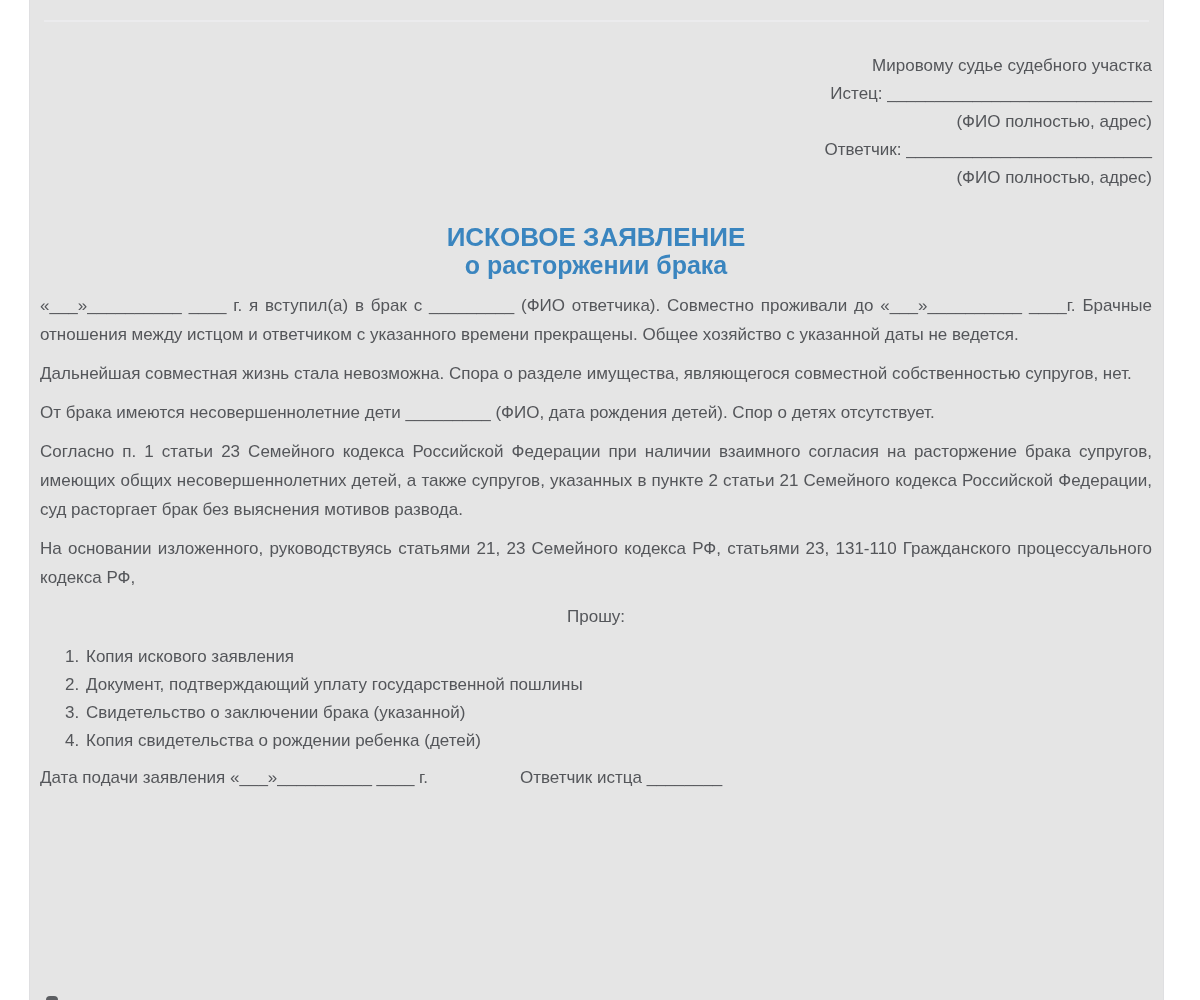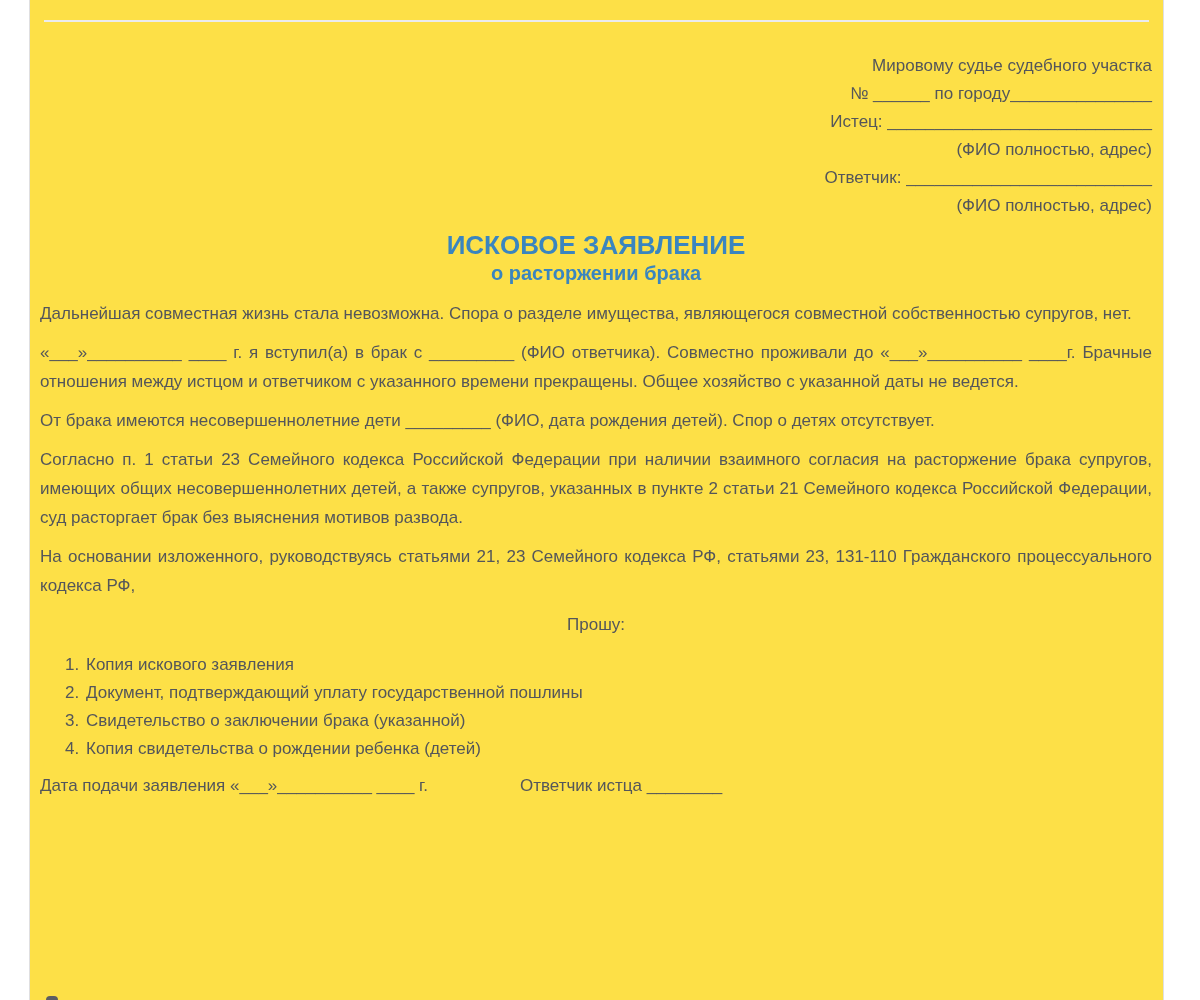--- a/index.html
+++ b/index.html
@@ -9,21 +9,21 @@
     overflow: hidden;
     background: #ffffff;
     font-family: "Liberation Sans", sans-serif;
   }
   .page { position: relative; width: 1200px; height: 1000px; }
 
   .panel {
     position: absolute;
     left: 29px; top: 0;
     width: 1135px; height: 1001px;
-    background: #fde047;
+    background: #e5e5e5;
     border-left: 1px solid #dfdfe1;
     border-right: 1px solid #dfdfe1;
   }
 
   .divider {
     height: 2px;
     background: #ebebed;
     margin: 20px 14px 0 14px;
   }
 
@@ -35,27 +35,27 @@
   }
 
   .doc-header {
     margin-top: 30px;
     text-align: right;
     line-height: 28px;
     white-space: nowrap;
   }
 
   .title-block {
-    margin-top: 10px;
+    margin-top: 30px;
     text-align: center;
     color: #3a85bf;
     font-weight: bold;
   }
   .title    { font-size: 26px; line-height: 30px; }
-  .subtitle { font-size: 20px; line-height: 27px; }
+  .subtitle { font-size: 25px; line-height: 27px; }
 
   .body { margin-top: 12px; }
   .body p {
     margin: 0 0 10px 0;
     text-align: justify;
   }
   .body p.no-justify { text-align: center; }
 
   ol.attachments {
     margin: 12px 0 8px 0;
@@ -83,35 +83,34 @@
 <div class="page">
 
   <div class="panel">
 
     <div class="divider"></div>
 
     <div class="doc">
 
       <div class="doc-header">
         <div>Мировому судье судебного участка</div>
-        <div>№ ______ по городу_______________</div>
         <div>Истец: ____________________________</div>
         <div>(ФИО полностью, адрес)</div>
         <div>Ответчик: __________________________</div>
         <div>(ФИО полностью, адрес)</div>
       </div>
 
       <div class="title-block">
         <div class="title">ИСКОВОЕ ЗАЯВЛЕНИЕ</div>
         <div class="subtitle">о расторжении брака</div>
       </div>
 
       <div class="body">
+        <p>«___»__________ ____ г. я вступил(а) в брак с _________ (ФИО ответчика). Совместно проживали до «___»__________ ____г. Брачные отношения между истцом и ответчиком с указанного времени прекращены. Общее хозяйство с указанной даты не ведется.</p>
         <p>Дальнейшая совместная жизнь стала невозможна. Спора о разделе имущества, являющегося совместной собственностью супругов, нет.</p>
-        <p>«___»__________ ____ г. я вступил(а) в брак с _________ (ФИО ответчика). Совместно проживали до «___»__________ ____г. Брачные отношения между истцом и ответчиком с указанного времени прекращены. Общее хозяйство с указанной даты не ведется.</p>
         <p>От брака имеются несовершеннолетние дети _________ (ФИО, дата рождения детей). Спор о детях отсутствует.</p>
         <p>Согласно п. 1 статьи 23 Семейного кодекса Российской Федерации при наличии взаимного согласия на расторжение брака супругов, имеющих общих несовершеннолетних детей, а также супругов, указанных в пункте 2 статьи 21 Семейного кодекса Российской Федерации, суд расторгает брак без выяснения мотивов развода.</p>
         <p>На основании изложенного, руководствуясь статьями 21, 23 Семейного кодекса РФ, статьями 23, 131-110 Гражданского процессуального кодекса РФ,</p>
         <p class="no-justify">Прошу:</p>
 
         <ol class="attachments">
           <li>Копия искового заявления</li>
           <li>Документ, подтверждающий уплату государственной пошлины</li>
           <li>Свидетельство о заключении брака (указанной)</li>
           <li>Копия свидетельства о рождении ребенка (детей)</li>

